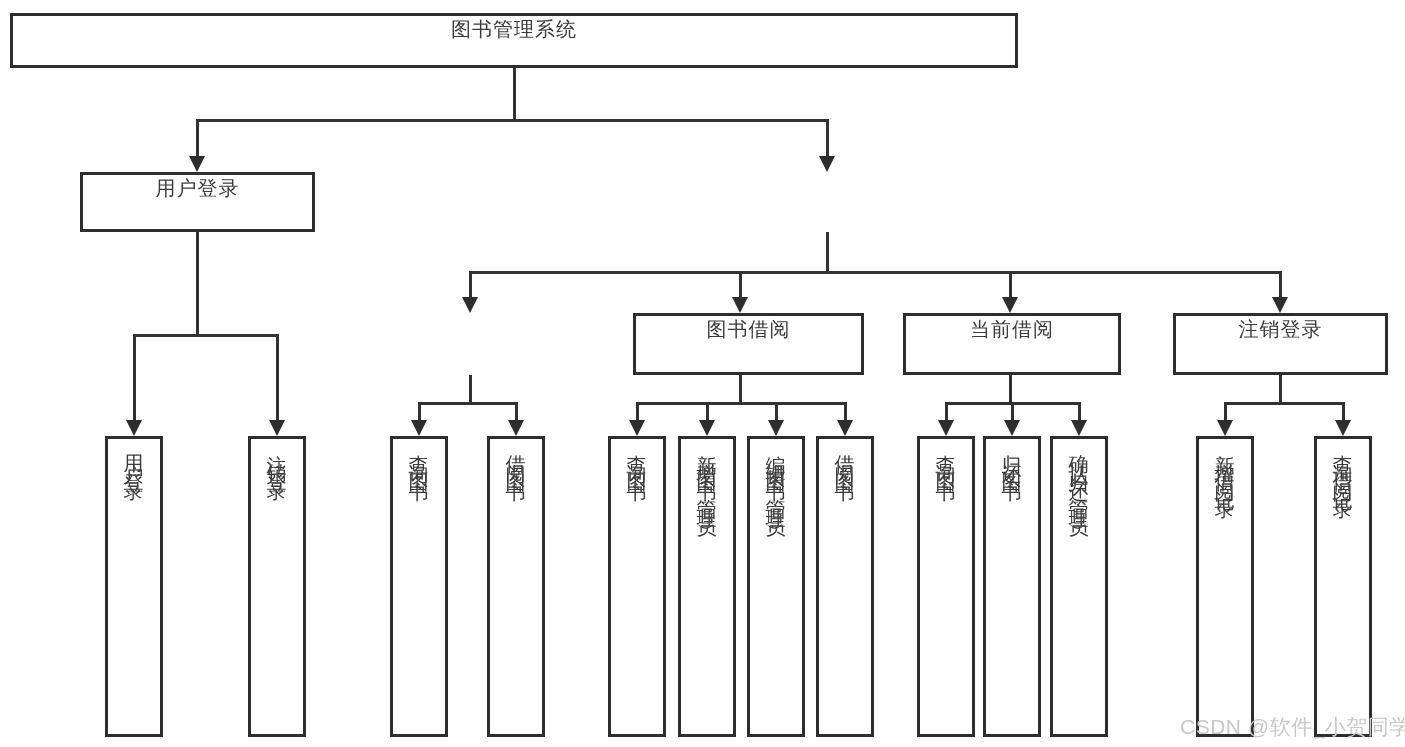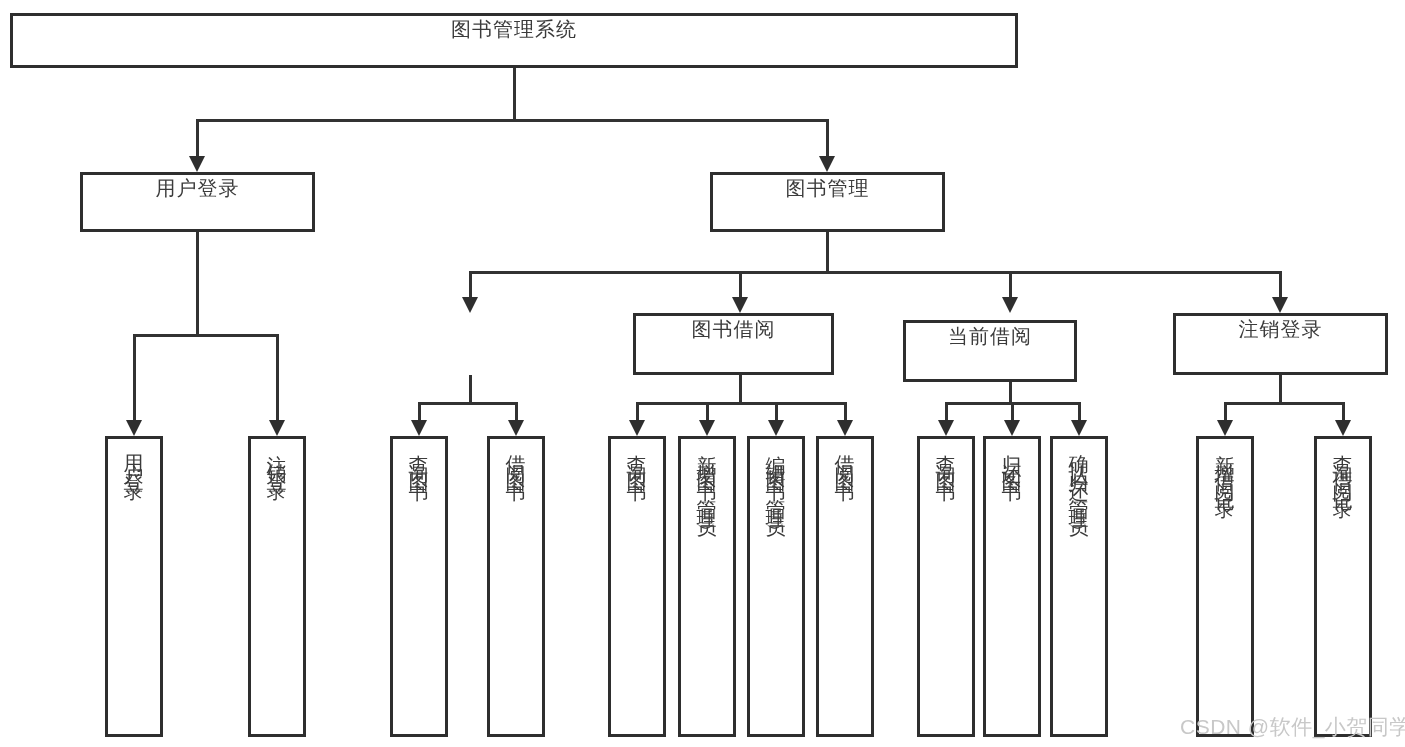--- a/index.html
+++ b/index.html
@@ -94,28 +94,25 @@
   <div class="arrow" style="left:1217px;top:420px"></div>
   <div class="arrow" style="left:1335px;top:420px"></div>
 
   <div class="box" style="left:10px;top:13px;width:1008px;height:55px">
     <span class="htext">图书管理系统</span>
   </div>
 
   <div class="box" style="left:80px;top:172px;width:235px;height:60px">
     <span class="htext">用户登录</span>
   </div>
-  <div class="box" style="left:710px;top:172px;width:235px;height:60px">
-    <span class="htext">图书管理</span>
-  </div>
 
-  <div class="box" style="left:633px;top:313px;width:201px;height:62px">
+  <div class="box" style="left:633px;top:313px;width:231px;height:62px">
     <span class="htext">图书借阅</span>
   </div>
-  <div class="box" style="left:903px;top:320px;width:174px;height:62px">
+  <div class="box" style="left:903px;top:313px;width:218px;height:62px">
     <span class="htext">当前借阅</span>
   </div>
   <div class="box" style="left:1173px;top:313px;width:215px;height:62px">
     <span class="htext">注销登录</span>
   </div>
 
   <div class="box" style="left:105px;top:436px;width:58px;height:301px">
     <span class="vtext">用户登录</span>
   </div>
   <div class="box" style="left:248px;top:436px;width:58px;height:301px">

